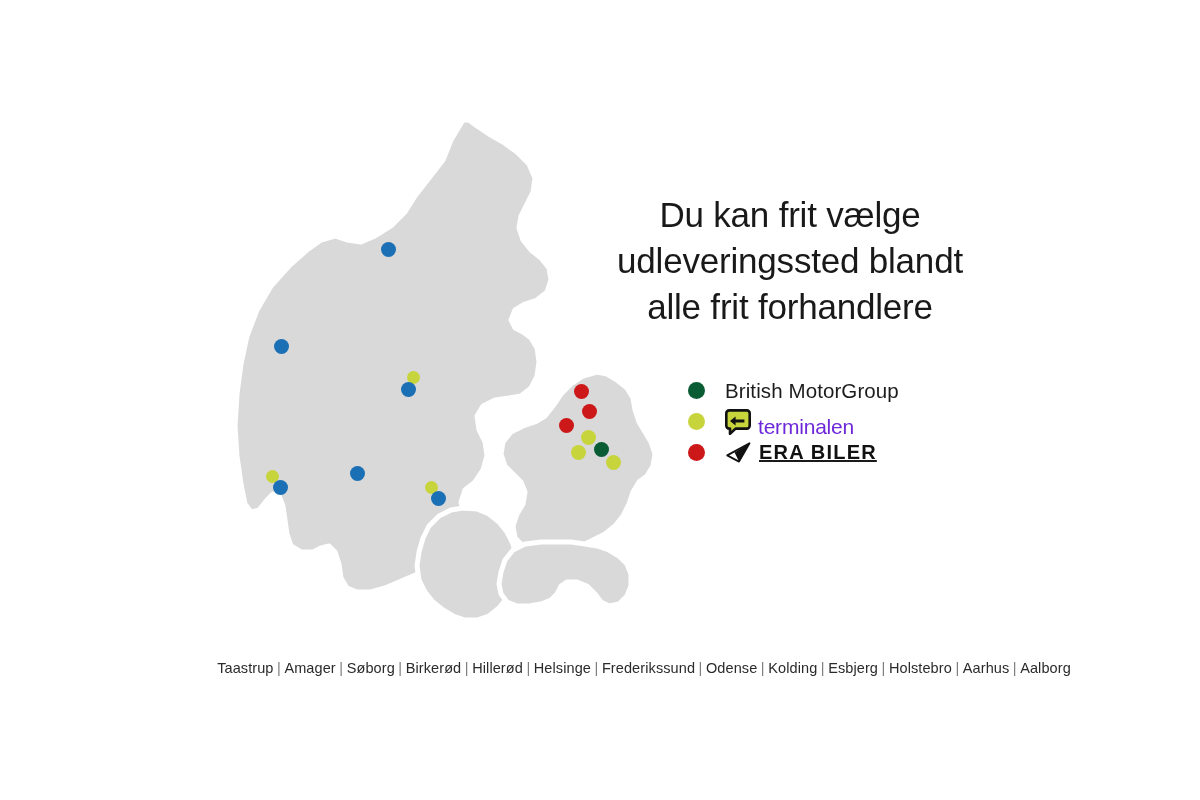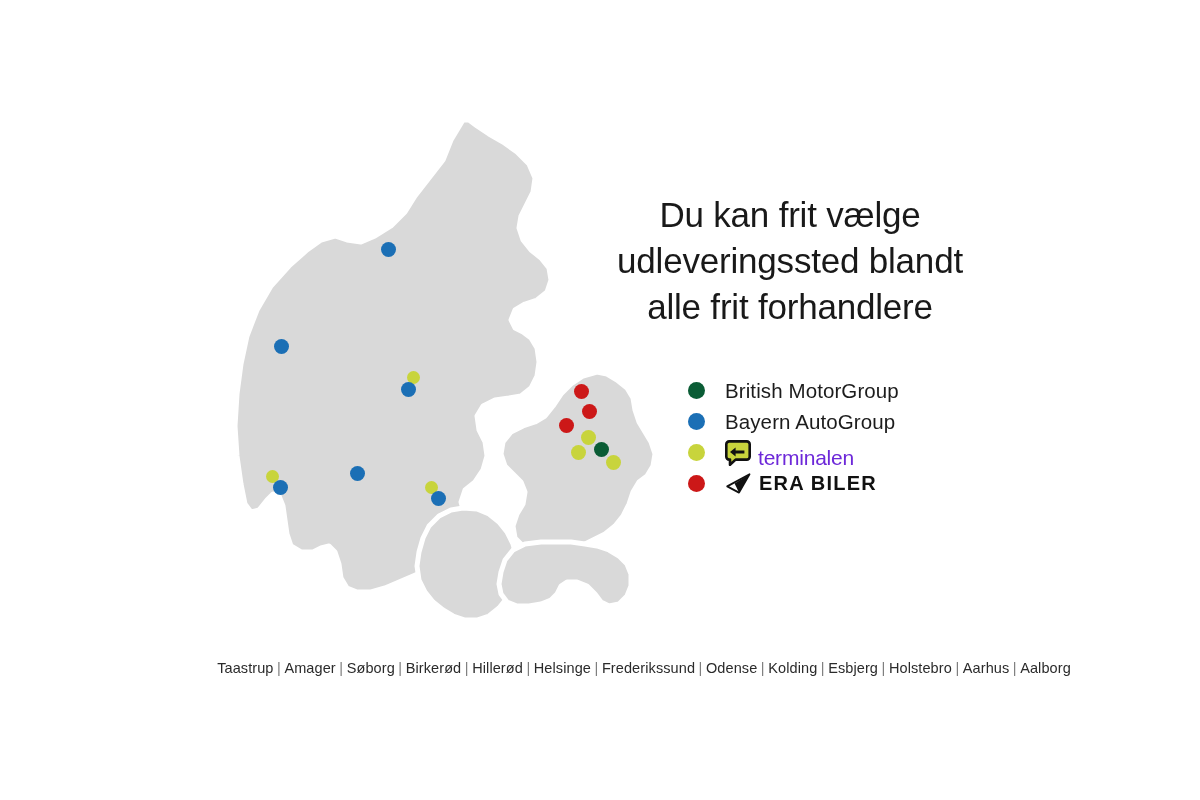--- a/index.html
+++ b/index.html
@@ -101,20 +101,21 @@
     font-size: 21px;
     color: #6d28d9;
     letter-spacing: -0.2px;
     margin-top: 10px;
   }
 
   
   .brand-era {
     display: flex;
     align-items: center;
+    text-decoration: underline;
   }
   .era-mark {
     width: 27px;
     height: 21px;
     margin-right: 7px;
     flex: 0 0 auto;
   }
   .era-word {
     font-size: 20px;
     font-weight: 700;
@@ -226,24 +227,20 @@
     <span>alle frit forhandlere</span>
   </div>
 
   <div class="legend">
 
     <div class="legend-row">
       <span class="legend-dot" style="background:#0a5c35;"></span>
       <span class="legend-label">British MotorGroup</span>
     </div>
 
-    <div class="legend-row">
-      <span class="legend-dot" style="background:#1b6fb5;"></span>
-      <span class="legend-label">Bayern AutoGroup</span>
-    </div>
 
     <div class="legend-row">
       <span class="legend-dot" style="background:#c8d43c;"></span>
       <span class="brand-terminalen">
         <span class="term-mark">
           <svg viewBox="0 0 26 26" width="26" height="26">
             <path d="M4.2 1.4 h17.6 a2.9 2.9 0 0 1 2.9 2.9 v12.4 a2.9 2.9 0 0 1 -2.9 2.9 h-11.2 l-5.6 5.2 v-5.2 h-0.8 a2.9 2.9 0 0 1 -2.9 -2.9 v-12.4 a2.9 2.9 0 0 1 2.9 -2.9 z" fill="#c8d43c" stroke="#111111" stroke-width="2.6" stroke-linejoin="round"></path>
             <path d="M19.4 10.6 h-8.8 v-3.1 l-5.6 4.6 l5.6 4.4 v-3.0 h8.8 z" fill="#111111"></path>
           </svg>
         </span>

